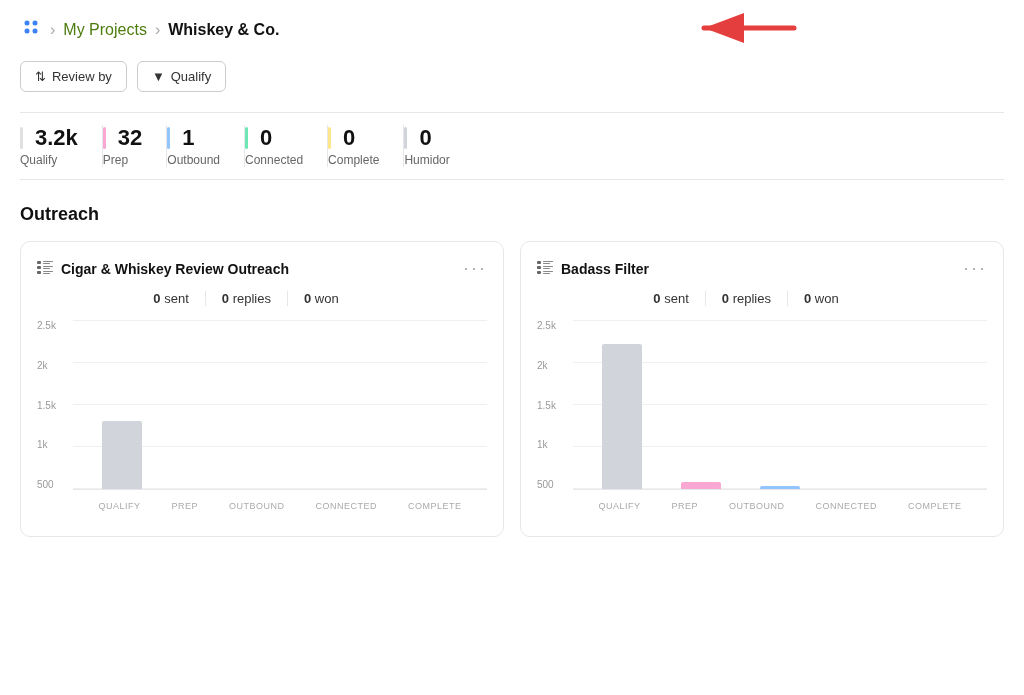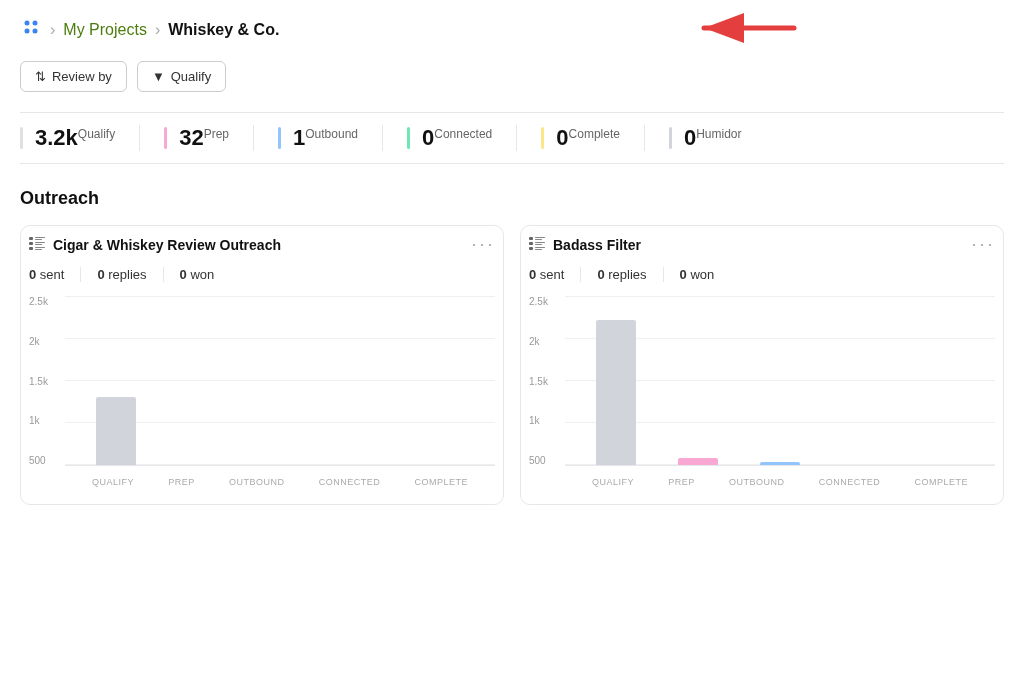--- a/index.html
+++ b/index.html
@@ -15,38 +15,38 @@
     .breadcrumb-current { font-weight: 700; font-size: 16px; color: #111; }
     .arrow-annotation { position: absolute; right: 200px; top: -8px; }
     .arrow-svg { width: 120px; height: 40px; }
 
     
     .toolbar { display: flex; gap: 10px; margin-bottom: 20px; }
     .btn { display: flex; align-items: center; gap: 6px; padding: 7px 14px; border: 1.5px solid #ccc; border-radius: 6px; background: #fff; cursor: pointer; font-size: 13px; font-weight: 500; color: #333; }
 
     
     .stats-row { display: flex; align-items: stretch; margin-bottom: 24px; border-top: 1px solid #e5e7eb; border-bottom: 1px solid #e5e7eb; padding: 12px 0; gap: 0; }
-    .stat-item { display: flex; flex-direction: row; padding: 0 24px 0 0; margin-right: 24px; border-right: 1px solid #e5e7eb; }
+    .stat-item { display: flex; flex-direction: column; padding: 0 24px 0 0; border-right: 1px solid #e5e7eb; }
     .stat-item:last-child { border-right: none; }
     .stat-number { font-size: 22px; font-weight: 700; color: #111; display: flex; align-items: center; gap: 8px; }
     .stat-label { font-size: 12px; color: #666; margin-top: 2px; }
 
     
     .section-title { font-size: 18px; font-weight: 700; margin-bottom: 16px; color: #111; }
     .projects-grid { display: grid; grid-template-columns: 1fr 1fr; gap: 16px; }
     
     
-    .project-card { border: 1px solid #e5e7eb; border-radius: 10px; padding: 8px; background: #fff; }
+    .project-card { border: 1px solid #e5e7eb; border-radius: 10px; padding: 16px; background: #fff; }
     .card-header { display: flex; align-items: center; justify-content: space-between; margin-bottom: 12px; }
     .card-title-row { display: flex; align-items: center; gap: 8px; }
     .card-title { font-size: 14px; font-weight: 600; color: #111; }
     .card-icon { color: #555; font-size: 15px; }
     .card-menu { color: #aaa; font-size: 18px; cursor: pointer; letter-spacing: 2px; }
     
-    .card-stats { display: flex; gap: 0; margin-bottom: 14px; }
+    .card-stats { display: flex; gap: 0; margin-bottom: 14px; justify-content: center; }
     .card-stat { font-size: 13px; color: #333; padding-right: 16px; margin-right: 16px; border-right: 1px solid #e5e7eb; }
     .card-stat:last-child { border-right: none; }
     .card-stat strong { font-weight: 700; }
 
     
     .chart-container { position: relative; height: 200px; }
     .chart-y-labels { position: absolute; left: 0; top: 0; bottom: 30px; display: flex; flex-direction: column; justify-content: space-between; width: 32px; }
     .chart-y-label { font-size: 10px; color: #999; text-align: left; padding-right: 4px; }
     .chart-area { position: absolute; left: 36px; right: 0; top: 0; bottom: 30px; border-bottom: 1px solid #e5e7eb; }
     .chart-gridlines { position: absolute; inset: 0; display: flex; flex-direction: column; justify-content: space-between; }

